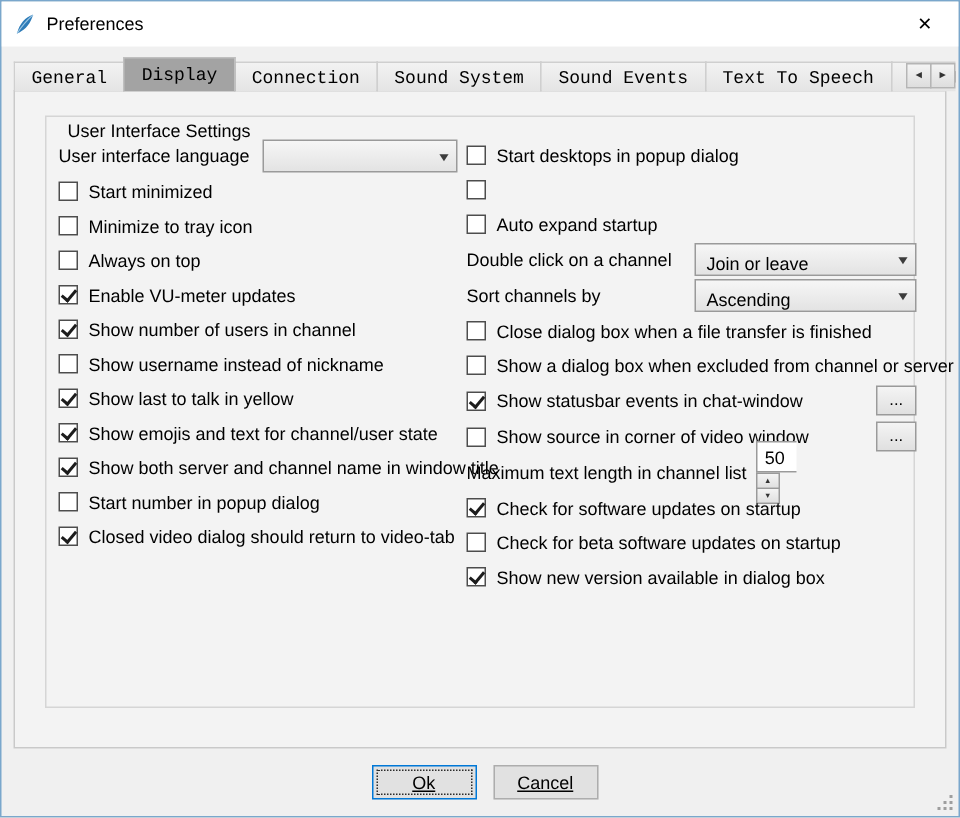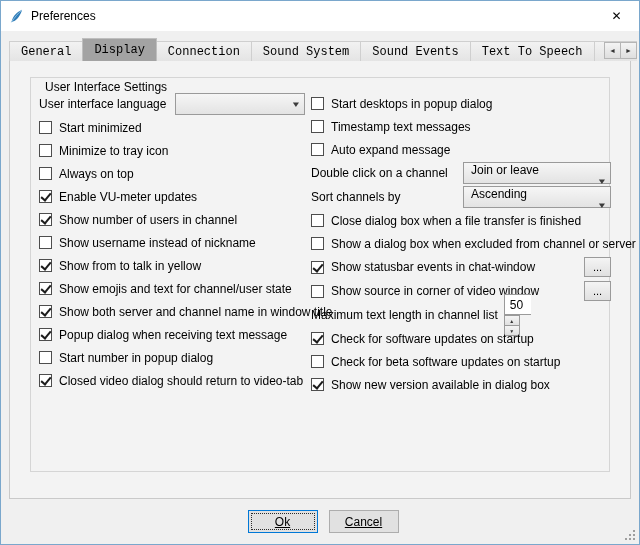--- a/index.html
+++ b/index.html
@@ -85,21 +85,21 @@
   }
   .checkbox.checked::after {
     content:""; position:absolute; left:3px; top:0px; width:4px; height:8px;
     border:solid #1c1c1c; border-width:0 2px 2px 0; transform:rotate(40deg);
   }
 
   
   .combo {
     height:22px; border:1px solid #9a9a9a;
     background:linear-gradient(#f6f6f6,#e3e3e3);
-    display:flex; align-items:flex-start; padding-left:7px; cursor:default;flex-direction:column;
+    display:flex; align-items:flex-end; padding-left:7px; cursor:default;
   }
   .combo .combo-arrow {
     margin-left:auto; width:17px; height:100%; display:flex;
     align-items:center; justify-content:center; color:#3c3c3c; font-size:8px;
   }
   .combo-arrow::after { content:"▼"; transform:scaleX(1.3); }
   .combo-lang { width:130px; }
   .combo-right { width:148px; margin-left:auto; }
 
   .lang-label { flex:none; width:136px; }
@@ -221,57 +221,52 @@
         <div class="row">
           <span class="checkbox checked"></span>
           <span class="lbl">Show number of users in channel</span>
         </div>
         <div class="row">
           <span class="checkbox"></span>
           <span class="lbl">Show username instead of nickname</span>
         </div>
         <div class="row">
           <span class="checkbox checked"></span>
-          <span class="lbl">Show from to talk in yellow</span>
+          <span class="lbl">Show last to talk in yellow</span>
         </div>
         <div class="row">
           <span class="checkbox checked"></span>
           <span class="lbl">Show emojis and text for channel/user state</span>
         </div>
         <div class="row">
           <span class="checkbox checked"></span>
           <span class="lbl">Show both server and channel name in window title</span>
         </div>
         <div class="row">
-          <span class="checkbox checked"></span>
-          <span class="lbl">Popup dialog when receiving text message</span>
-        </div>
-        <div class="row">
           <span class="checkbox"></span>
           <span class="lbl">Start number in popup dialog</span>
         </div>
         <div class="row">
           <span class="checkbox checked"></span>
           <span class="lbl">Closed video dialog should return to video-tab</span>
         </div>
       </div>
 
       <div class="col-right">
 
         <div class="row">
           <span class="checkbox"></span>
           <span class="lbl">Start desktops in popup dialog</span>
         </div>
         <div class="row">
           <span class="checkbox"></span>
-          <span class="lbl">Timestamp text messages</span>
-        </div>
-        <div class="row">
-          <span class="checkbox"></span>
-          <span class="lbl">Auto expand message</span>
+        </div>
+        <div class="row">
+          <span class="checkbox"></span>
+          <span class="lbl">Auto expand startup</span>
         </div>
 
         <div class="row tall">
           <span class="lbl">Double click on a channel</span>
           <div class="combo combo-right">
             <span>Join or leave</span>
             <span class="combo-arrow"></span>
           </div>
         </div>
 

